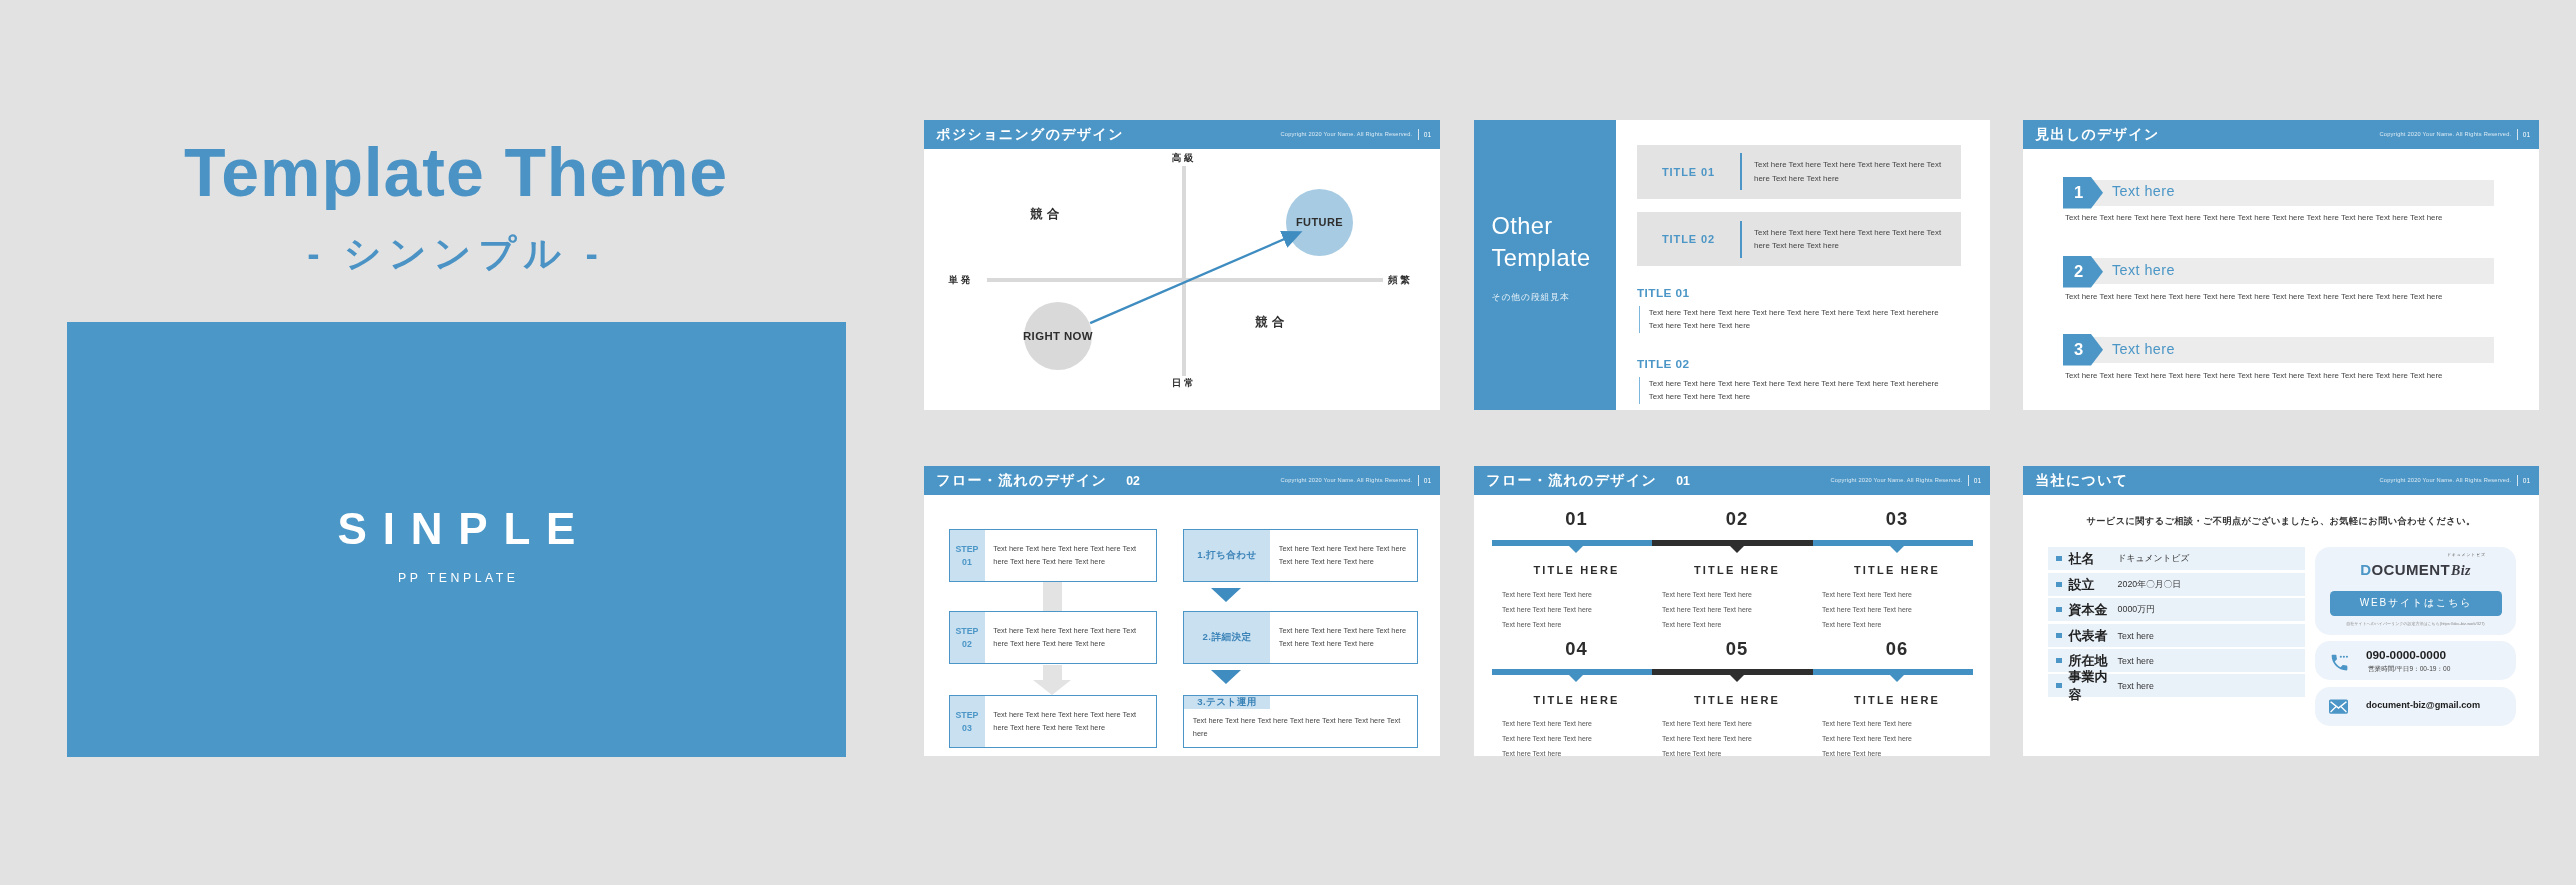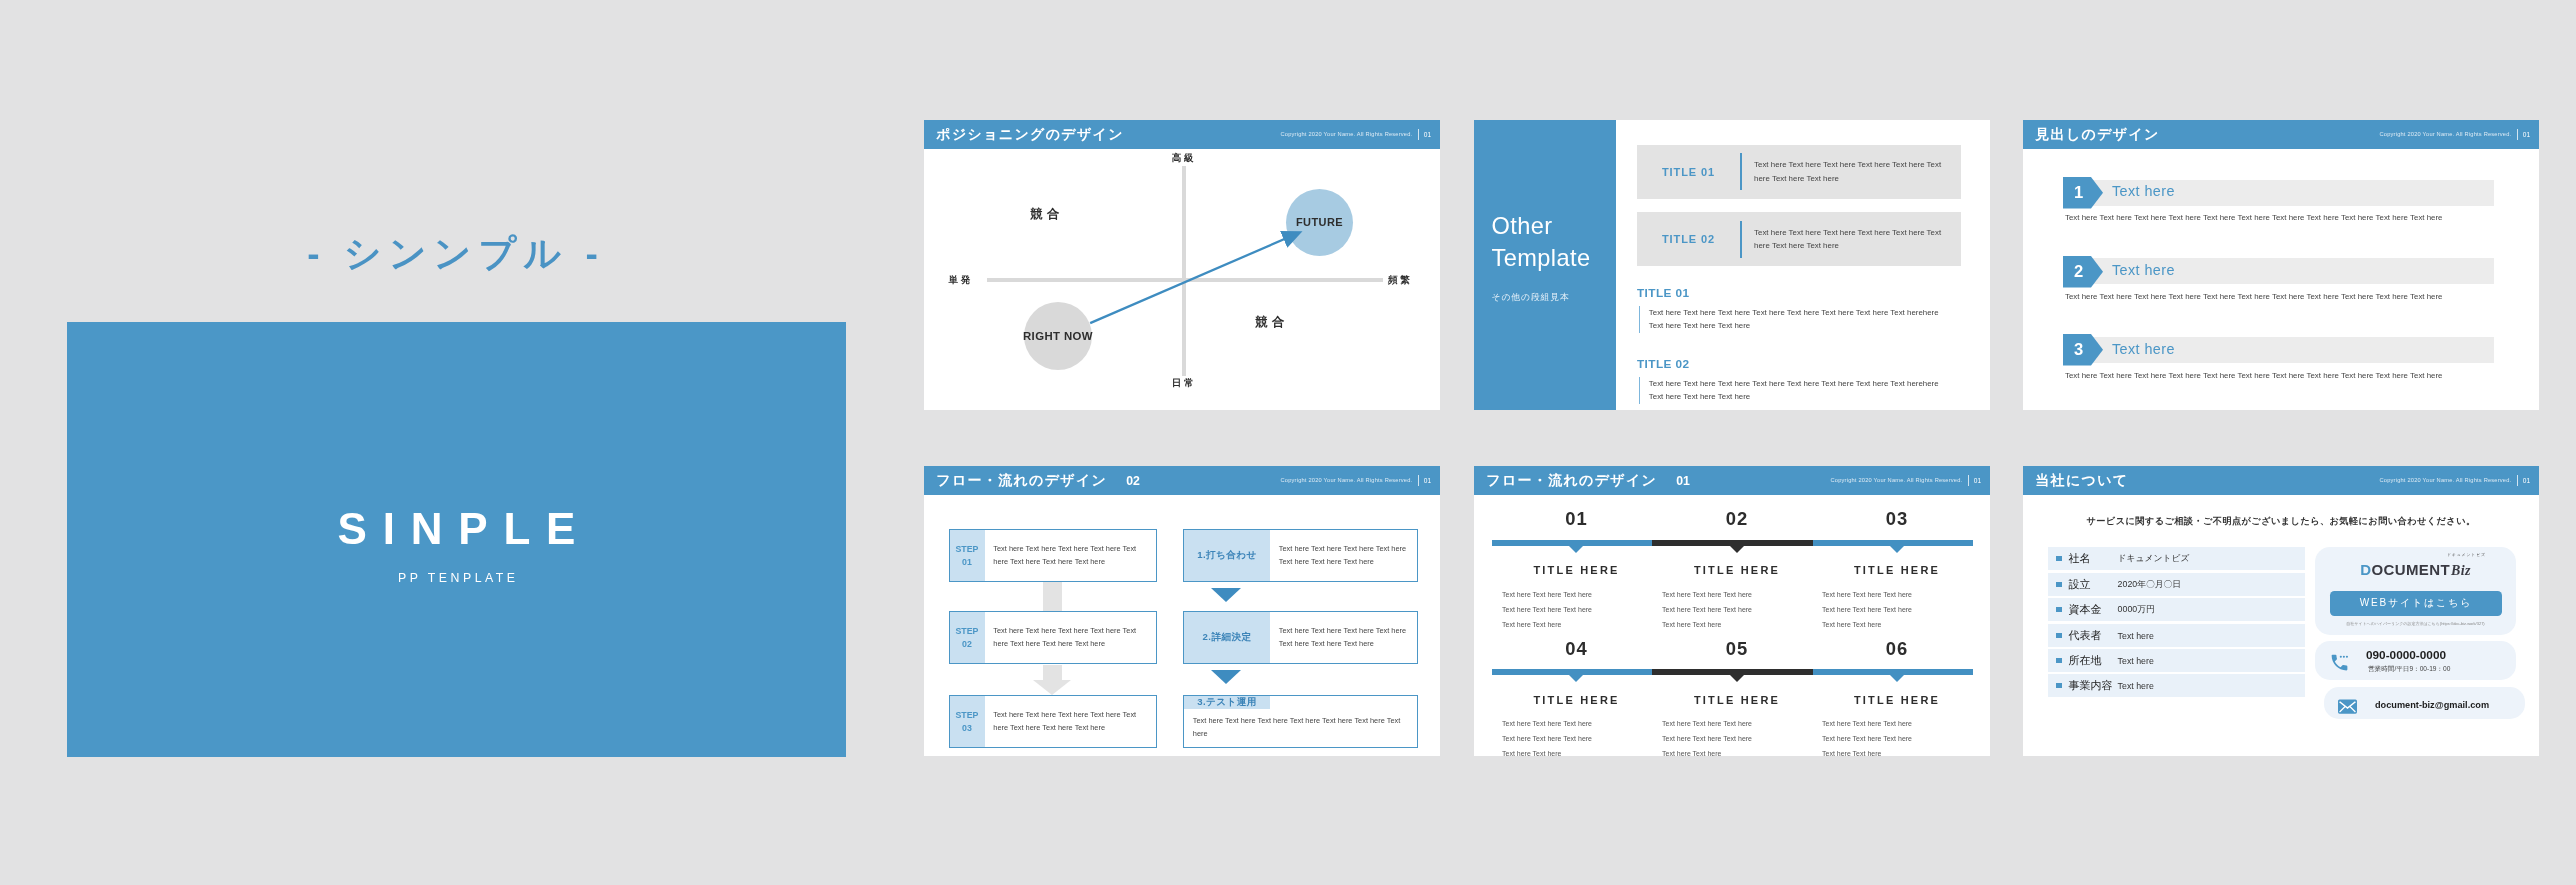--- a/index.html
+++ b/index.html
@@ -88,21 +88,21 @@
   .s5-title { position:absolute; width:156px; text-align:center; font-size:11px; font-weight:700;
     color:#2d2d2d; letter-spacing:2.2px; }
   .s5-text { position:absolute; width:151px; font-size:7px; color:#555; line-height:2.15; }
 
   
   .s6-intro { position:absolute; left:0; top:49px; width:100%; text-align:center; font-size:9.2px;
     color:#333; letter-spacing:0.4px; font-weight:600; }
   .s6-row { position:absolute; left:24.5px; width:257px; height:23px; background:#e9f1f9;
     display:flex; align-items:center; padding-left:8.8px; }
   .s6-sq { width:5.3px; height:5.3px; background:#4b96c6; margin-right:7px; flex:none; }
-  .s6-lab { width:49px; font-size:11px; font-weight:400; color:#222; flex:none; }
+  .s6-lab { width:49px; font-size:13px; font-weight:700; color:#222; flex:none; }
   .s6-val { font-size:8.8px; color:#333; }
   .s6-card { position:absolute; left:292px; width:201px; background:#edf3fa;border-radius:15px; }
   .s6-logo { position:absolute; left:0; top:14px; width:100%; text-align:center;
     font-size:15px; font-weight:800; color:#3a3a42; letter-spacing:0.4px; }
   .s6-logo .d { color:#4b96c6; }
   .s6-logo .biz { font-family:"Liberation Serif",serif; font-style:italic; font-size:14px;
     font-weight:700; margin-left:0.9px; }
   .s6-ruby { position:absolute; right:30px; top:5.3px; font-size:3.9px; color:#555; letter-spacing:0.9px; }
   .s6-btn { position:absolute; left:15px; top:44px; width:172px; height:24.5px; background:#4b96c6;
     border-radius:4.4px; color:#fff; font-size:10px; letter-spacing:1.8px; display:flex;
@@ -112,20 +112,21 @@
   .s6-ico { position:absolute; left:14px; top:10.5px; }
   .s6-phone-num { position:absolute; left:51px; top:7px; font-size:11.8px; font-weight:800; color:#1e1e1e; }
   .s6-phone-hrs { position:absolute; left:53px; top:23.6px; font-size:6.6px; color:#444; }
   .s6-mail { position:absolute; left:51px; top:13px; font-size:9.2px; font-weight:800; color:#1e1e1e; }
 </style>
 </head>
 <body>
 
 <div class="page">
 
+  <div class="hero-title">Template Theme</div>
   <div class="hero-sub">- シンンプル -</div>
   <div class="cover">
     <div class="cover-title">SINPLE</div>
     <div class="cover-sub">PP TENPLATE</div>
   </div>
 
   <div class="slide" style="left:924px; top:120px;">
     <div class="shead">
       <span class="t">ポジショニングのデザイン</span>
       <span class="cr">
@@ -371,21 +372,21 @@
       <svg class="s6-ico" width="21" height="21" viewBox="0 0 24 24">
         <path fill="#4b96c6" d="M6.62 10.79c1.44 2.83 3.76 5.14 6.59 6.59l2.2-2.2c.27-.27.67-.36 1.02-.24 1.12.37 2.33.57 3.57.57.55 0 1 .45 1 1V20c0 .55-.45 1-1 1-9.39 0-17-7.61-17-17 0-.55.45-1 1-1h3.5c.55 0 1 .45 1 1 0 1.25.2 2.45.57 3.57.11.35.03.74-.25 1.02l-2.2 2.2z"></path>
         <circle cx="13.5" cy="5.5" r="1.2" fill="#4b96c6"></circle>
         <circle cx="17" cy="5.5" r="1.2" fill="#4b96c6"></circle>
         <circle cx="20.5" cy="5.5" r="1.2" fill="#4b96c6"></circle>
       </svg>
       <div class="s6-phone-num">090-0000-0000</div>
       <div class="s6-phone-hrs">営業時間/平日9：00-19：00</div>
     </div>
 
-    <div class="s6-card" style="top:221px; height:32px;margin-left:9px;">
+    <div class="s6-card" style="top:221px; height:39px;">
       <svg class="s6-ico" style="top:12.3px;" width="19" height="15" viewBox="0 0 24 18">
         <rect width="24" height="18" rx="2" fill="#4b96c6"></rect>
         <path d="M2 3 L12 11 L22 3" stroke="#fff" stroke-width="2" fill="none"></path>
         <path d="M2 16 L9 9 M22 16 L15 9" stroke="#fff" stroke-width="1.5" fill="none"></path>
       </svg>
       <div class="s6-mail">document-biz@gmail.com</div>
     </div>
   </div>
 
 </div>

